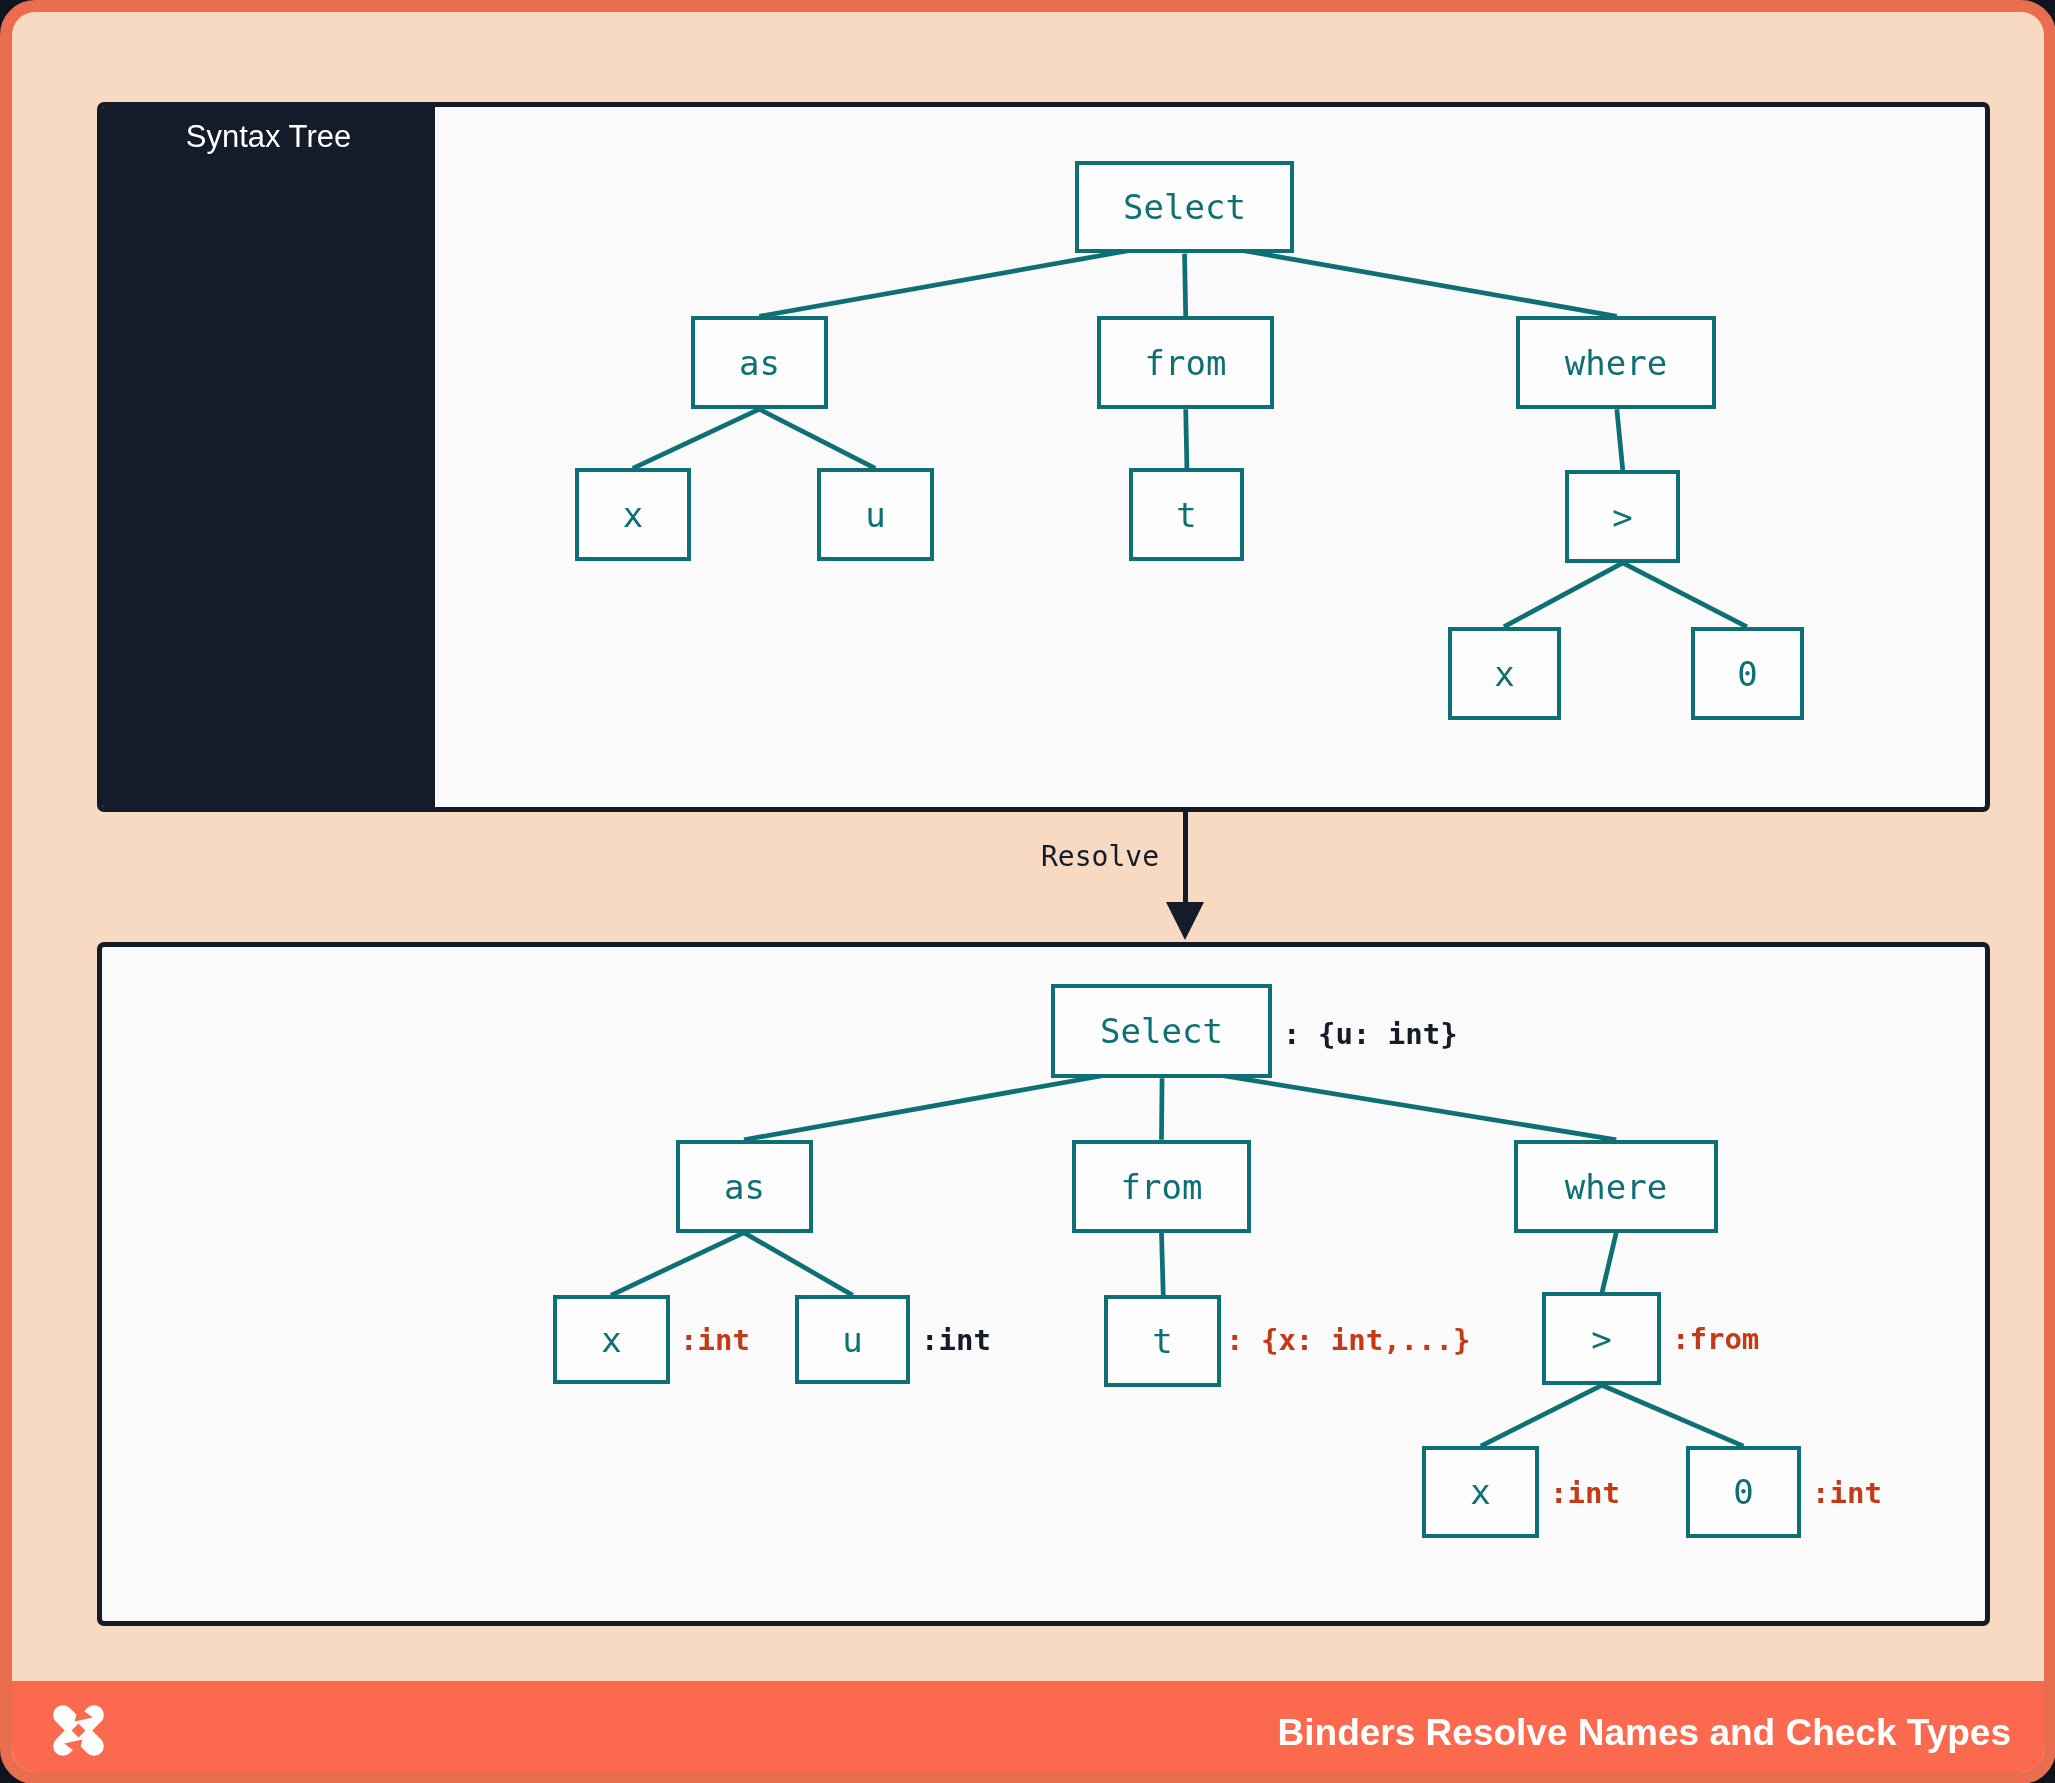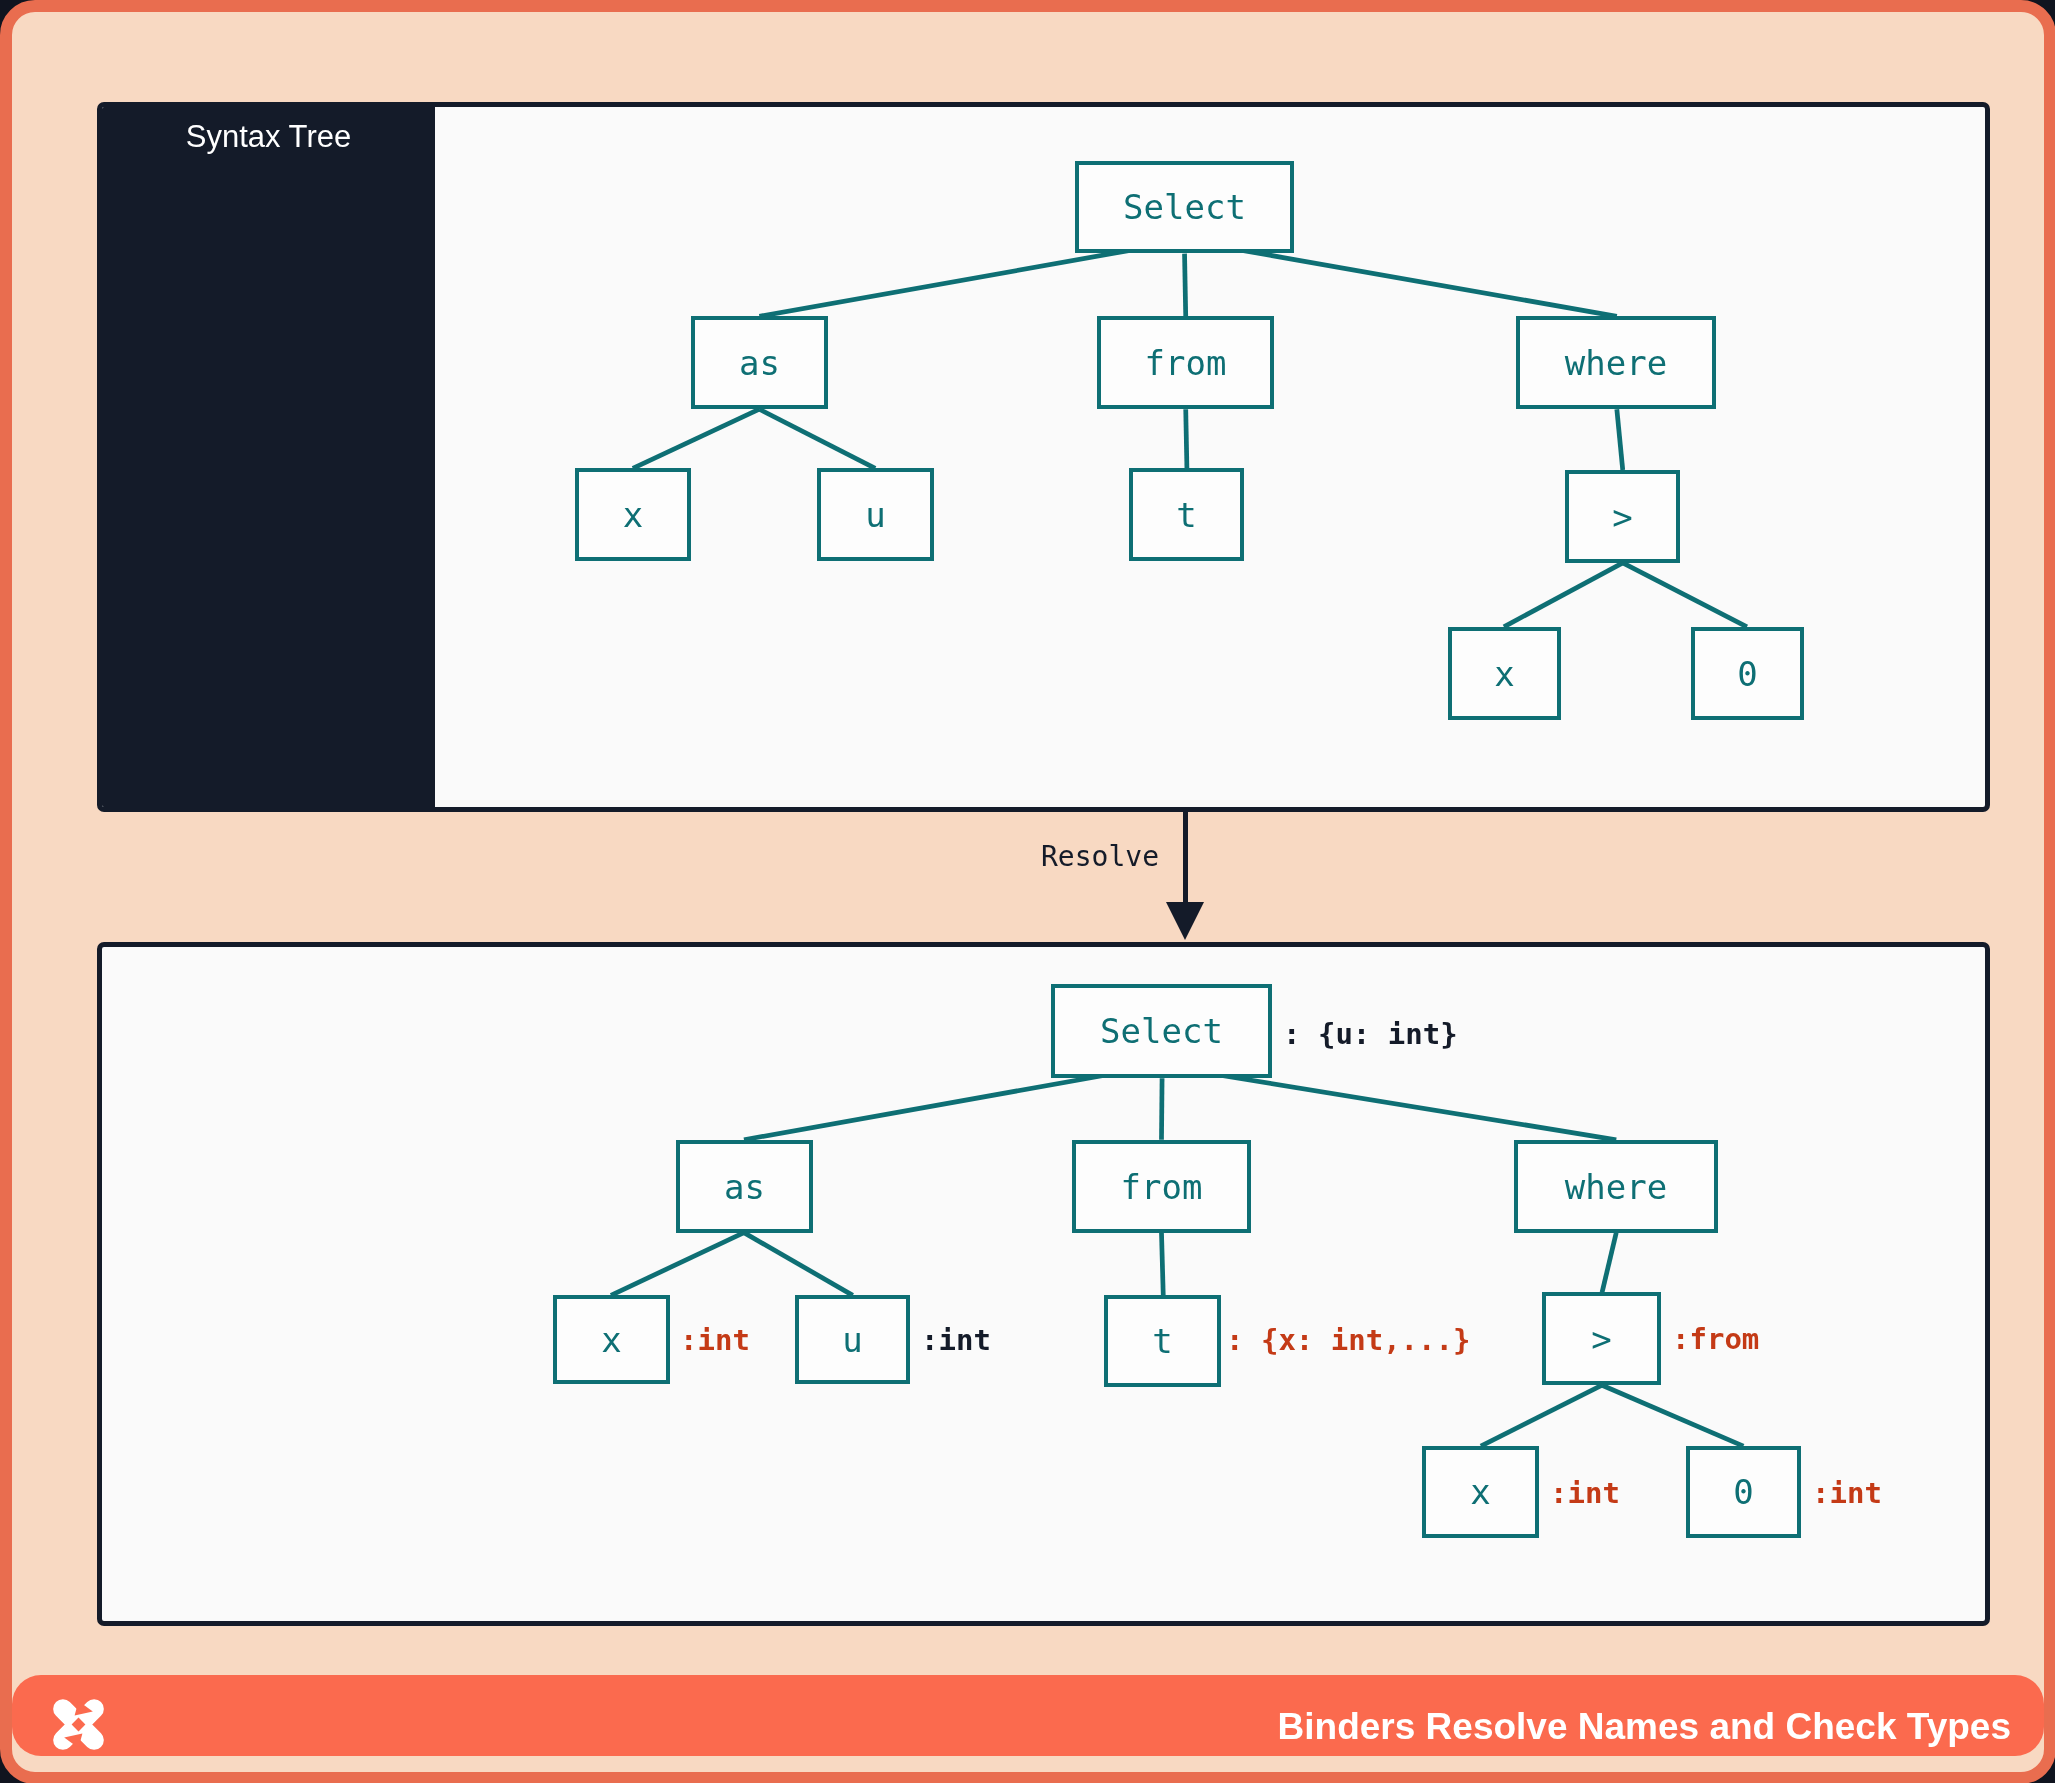--- a/index.html
+++ b/index.html
@@ -63,23 +63,22 @@
     border-left:19.5px solid transparent;border-right:19.5px solid transparent;
     border-top:38px solid var(--navy);
   }
   .binder-label{
     position:absolute;left:970px;top:809px;width:177px;height:71px;
     display:flex;align-items:center;justify-content:flex-end;
     color:var(--navy);
     font-family:"DejaVu Sans Mono",monospace;font-size:28px;
   }
   .footer{
-    position:absolute;left:0;right:0;bottom:16px;height:81px;
+    position:absolute;left:0;right:0;bottom:0;height:91px;
     background:var(--bar-orange);
-    border-radius:29px;
   }
   .footer-title{
     position:absolute;right:33px;top:0;height:104px;
     display:flex;align-items:center;
     color:#ffffff;font-weight:700;font-size:37px;
   }
   .logo{position:absolute;left:34px;top:16.6px;width:65px;height:65px;}
 </style>
 </head>
 <body>

